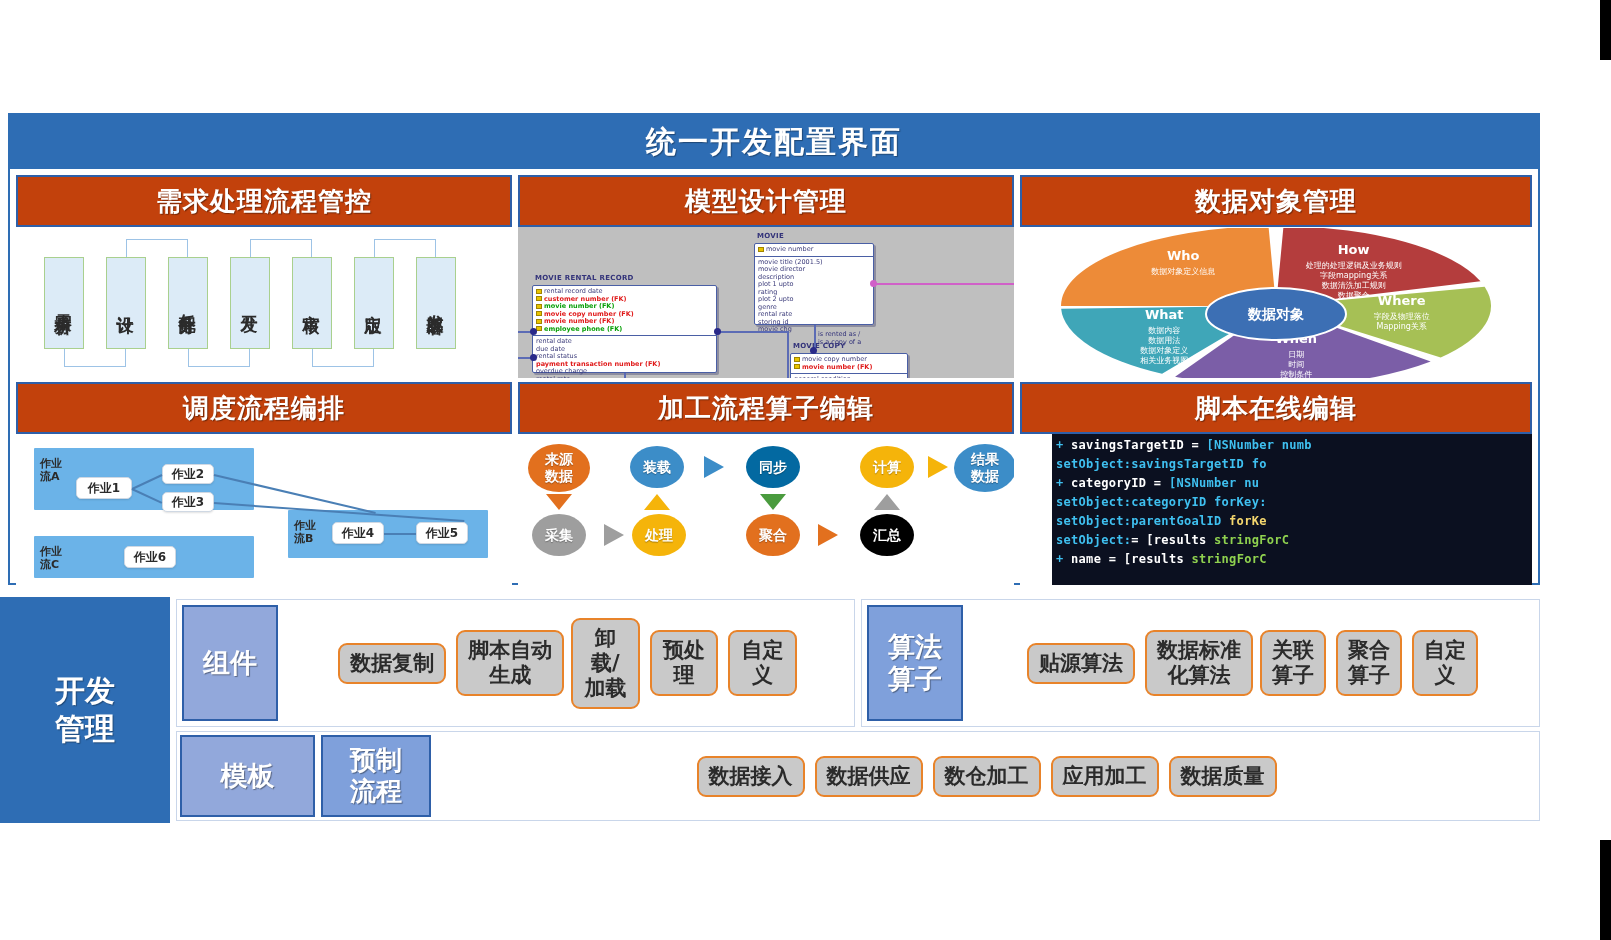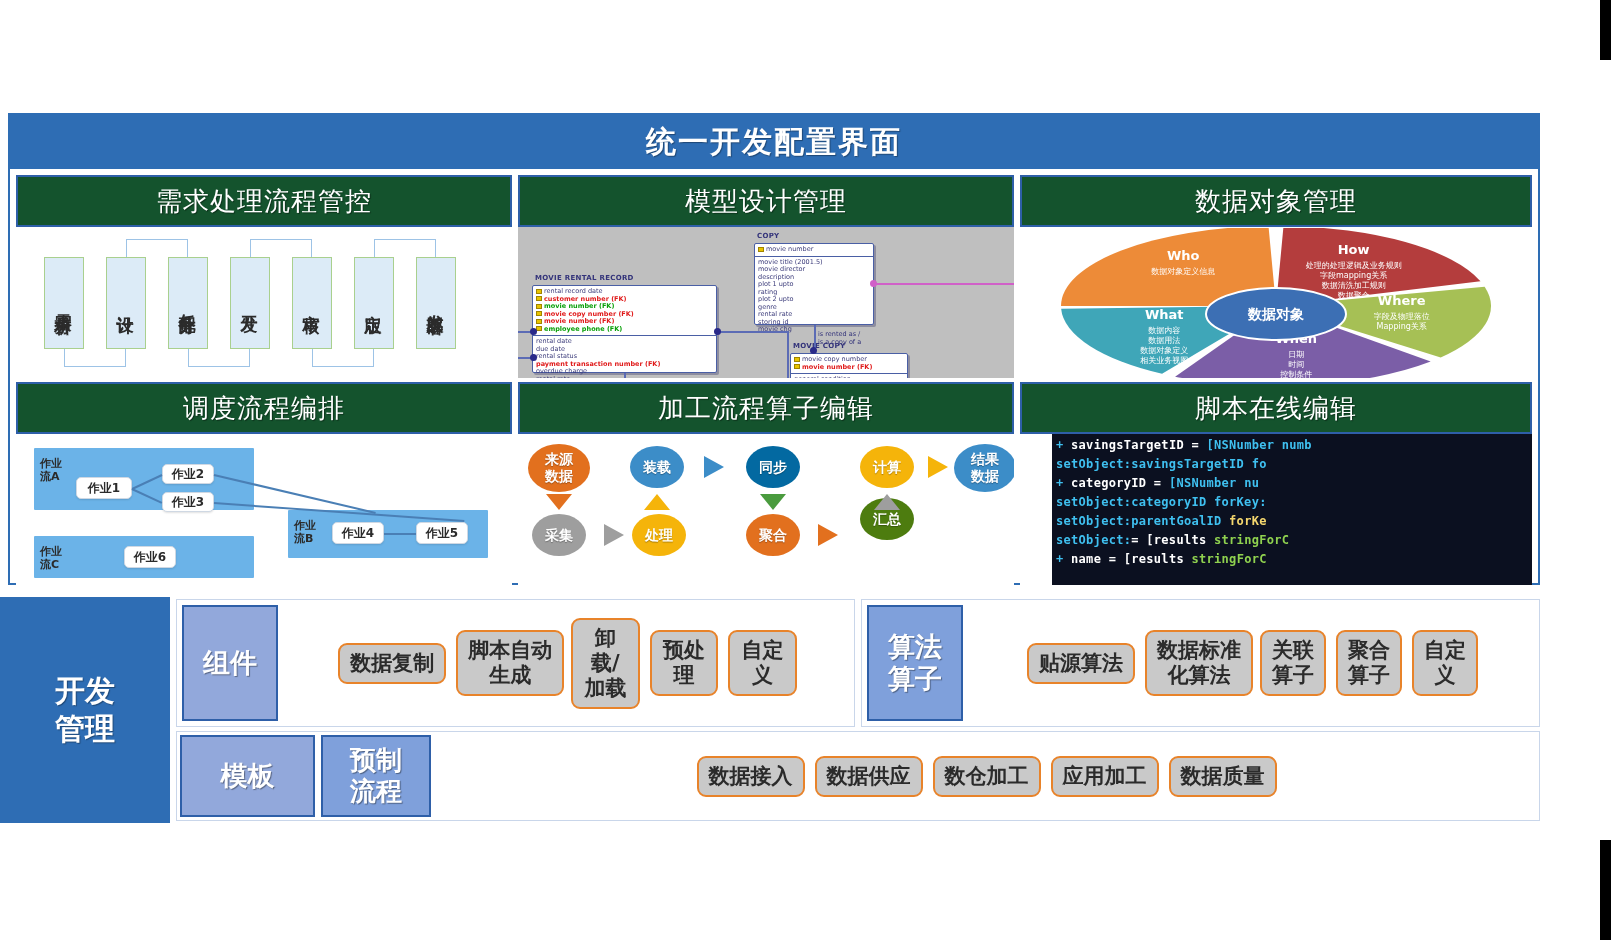--- a/index.html
+++ b/index.html
@@ -27,23 +27,23 @@
     text-shadow: 1px 1px 1px rgba(0,0,0,.35);
   }
   .panel-grid { position: relative; width: 100%; height: 414px; padding: 6px 6px 4px 6px; }
   .prow { display: flex; gap: 6px; height: 203px; }
   .prow + .prow { margin-top: 4px; }
   .panel { flex: 1; display: flex; flex-direction: column; min-width: 0; }
   .panel.p-left   { flex: 0 0 496px; }
   .panel.p-mid    { flex: 0 0 496px; }
   .panel.p-right  { flex: 1 1 auto; }
   .panel-head {
-    height: 52px; background: #14532d; border: 2px solid #2E5FA8;
-    display: flex; align-items: center; justify-content: center;
-    color: #ffffff; font-size: 26px; font-weight: normal; letter-spacing: 1px;
+    height: 52px; background: #c2410c; border: 2px solid #2E5FA8;
+    display: flex; align-items: center; justify-content: center;
+    color: #ffffff; font-size: 26px; font-weight: bold; letter-spacing: 1px;
     text-shadow: 1px 1px 1px rgba(0,0,0,.4);
   }
   .panel-body { flex: 1; position: relative; overflow: hidden; background: #fff; }
 
   
   .reqflow { position: relative; width: 100%; height: 100%; }
   .rbox {
     position: absolute; top: 30px; width: 40px; height: 92px;
     background: #DCEBF7; border: 1.5px solid #A9D08E;
     writing-mode: vertical-rl; text-orientation: upright;
@@ -213,21 +213,21 @@
                   <div class="attrs">
                     <div class="ln b">rental date</div>
                     <div class="ln b">due date</div>
                     <div class="ln b">rental status</div>
                     <div class="ln k">payment transaction number (FK)</div>
                     <div class="ln b">overdue charge</div>
                     <div class="ln b">rental rate</div>
                   </div>
                 </div>
                 <div class="ent" style="left: 236px; top: 16px; width: 120px; height: 82px;">
-                  <div class="cap">COPY</div>
+                  <div class="cap">MOVIE</div>
                   <div class="keys">
                     <div class="ln b"><span class="kk"></span>movie number</div>
                   </div>
                   <div class="attrs">
                     <div class="ln b">movie title (2001.5)</div>
                     <div class="ln b">movie director</div>
                     <div class="ln b">description</div>
                     <div class="ln b">plot 1 upto</div>
                     <div class="ln b">rating</div>
                     <div class="ln b">plot 2 upto</div>
@@ -337,21 +337,21 @@
           <div class="panel-body">
             <div class="opflow" id="opflow">
                 <div class="opnode" style="left: 10px; top: 10px; width: 62px; height: 48px; background: rgb(226, 112, 30);">来源<br>数据</div>
                 <div class="opnode" style="left: 112px; top: 12px; width: 54px; height: 42px; background: rgb(60, 141, 200);">装载</div>
                 <div class="opnode" style="left: 228px; top: 12px; width: 54px; height: 42px; background: #0369a1;">同步</div>
                 <div class="opnode" style="left: 342px; top: 12px; width: 54px; height: 42px; background: rgb(245, 180, 10);">计算</div>
                 <div class="opnode" style="left: 436px; top: 10px; width: 62px; height: 48px; background: rgb(60, 141, 200);">结果<br>数据</div>
                 <div class="opnode" style="left: 14px; top: 80px; width: 54px; height: 42px; background: rgb(158, 158, 158);">采集</div>
                 <div class="opnode" style="left: 114px; top: 80px; width: 54px; height: 42px; background: rgb(245, 180, 10);">处理</div>
                 <div class="opnode" style="left: 228px; top: 80px; width: 54px; height: 42px; background: rgb(226, 112, 30);">聚合</div>
-                <div class="opnode" style="left: 342px; top: 64px; width: 54px; height: 42px; background: #4d7c0f;">汇总</div>
+                <div class="opnode" style="left: 342px; top: 80px; width: 54px; height: 42px; background: #000000;">汇总</div>
                 <div class="tri r" style="left: 186px; top: 22px; border-left: 20px solid rgb(60, 141, 200);"></div>
                 <div class="tri r" style="left: 410px; top: 22px; border-left: 20px solid rgb(245, 180, 10);"></div>
                 <div class="tri r" style="left: 86px; top: 90px; border-left: 20px solid rgb(158, 158, 158);"></div>
                 <div class="tri r" style="left: 300px; top: 90px; border-left: 20px solid rgb(226, 112, 30);"></div>
                 <div class="tri d" style="left: 28px; top: 60px; border-top: 16px solid rgb(226, 112, 30);"></div>
                 <div class="tri u" style="left: 126px; top: 60px; border-bottom: 16px solid rgb(245, 180, 10);"></div>
                 <div class="tri d" style="left: 242px; top: 60px; border-top: 16px solid rgb(74, 155, 62);"></div>
                 <div class="tri u" style="left: 356px; top: 60px; border-bottom: 16px solid rgb(158, 158, 158);"></div>
               </div>
           </div>

